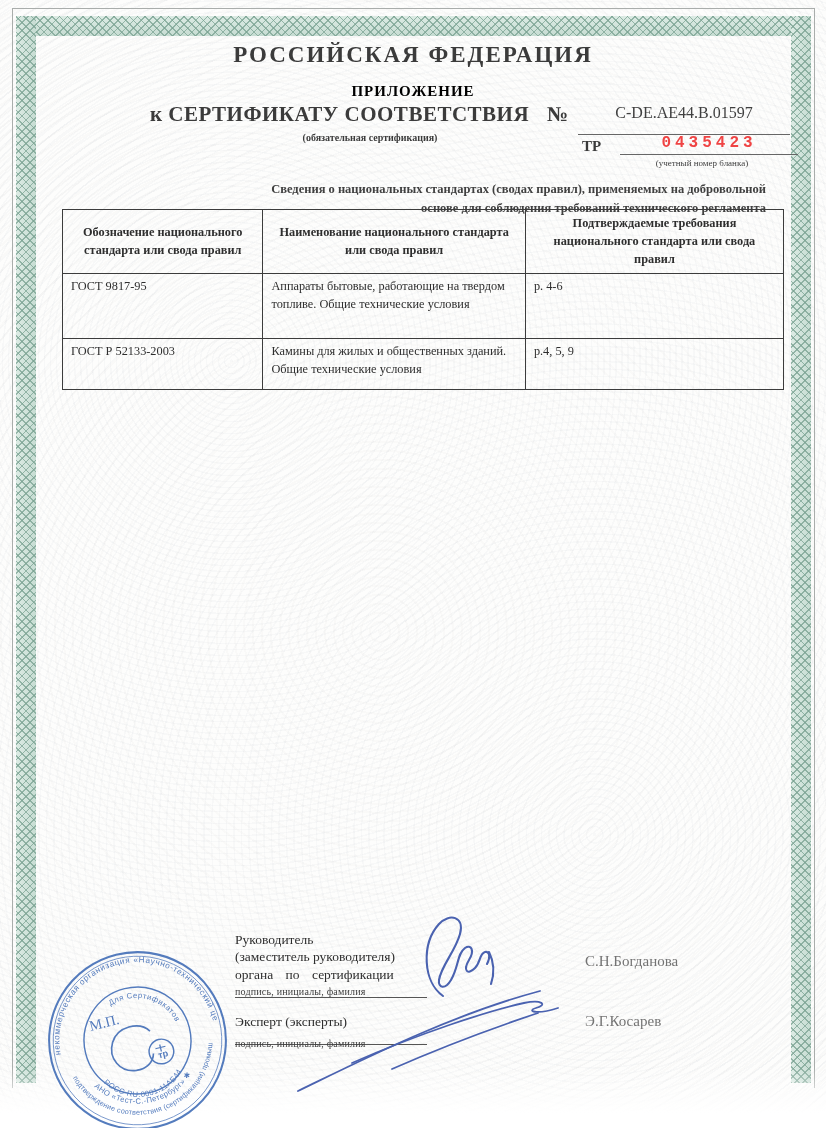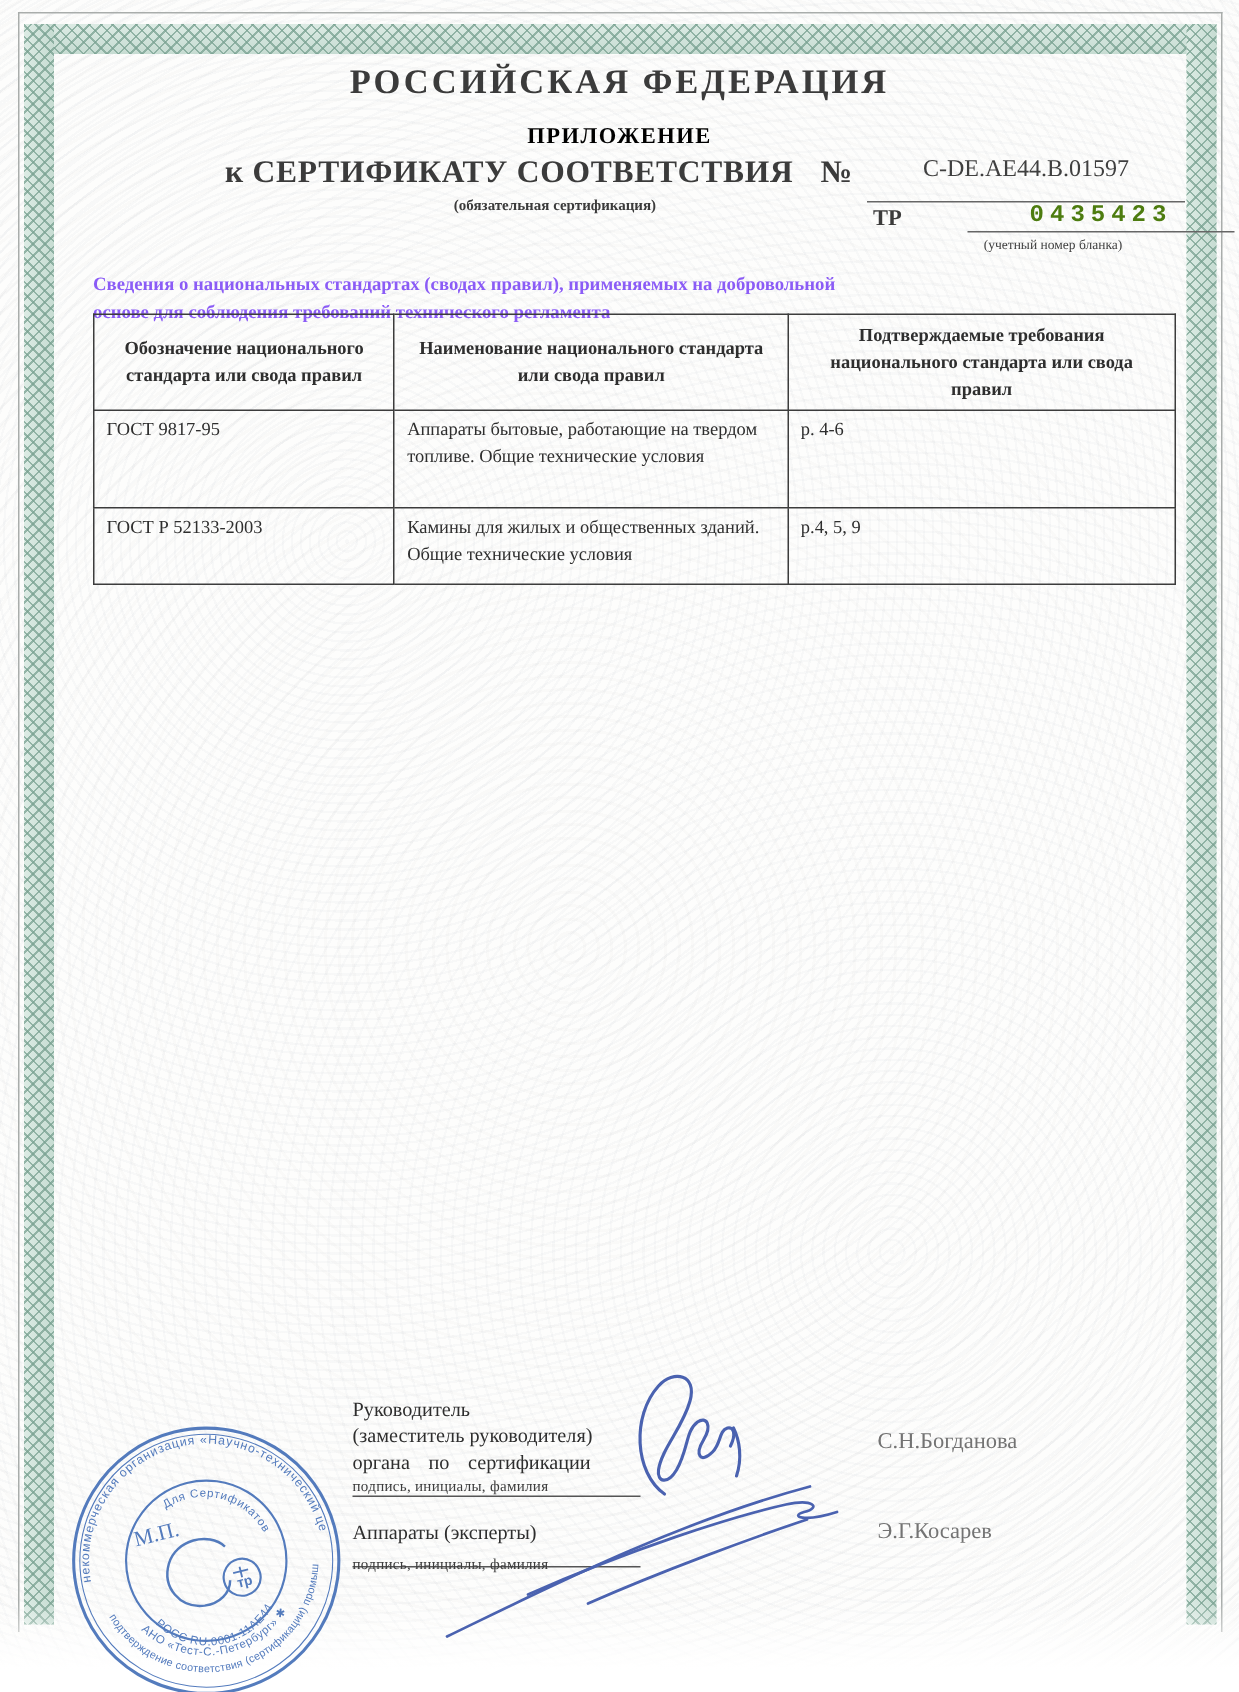--- a/index.html
+++ b/index.html
@@ -59,32 +59,32 @@
   .cert-number{
     top:104px;left:578px;width:212px;text-align:center;
     font-size:16px;color:#3f3f3f;border-bottom:1px solid #666;padding-bottom:12px;
   }
   .mandatory-note{
     top:132px;left:215px;width:310px;text-align:center;
     font-size:10px;font-weight:bold;color:#3b3b3b;
   }
   .tr-label{top:138px;left:582px;font-size:15px;font-weight:bold;color:#3b3b3b;}
   .blank-number{
-    top:134px;left:645px;width:178px;text-align:center;
+    top:134px;left:620px;width:178px;text-align:center;
     font-family:"Liberation Mono", monospace;font-weight:bold;
-    font-size:16px;letter-spacing:4px;color:#4d7c0f;
+    font-size:16px;letter-spacing:4px;color:#ef4444;
     border-bottom:1px solid #666;padding-bottom:2px;
   }
   .blank-number-note{
     top:158px;left:617px;width:170px;text-align:center;
     font-size:9px;color:#3f3f3f;
   }
   .intro{
-    top:180px;left:62px;width:704px;text-align:left;
-    font-size:12.5px;font-weight:bold;line-height:1.5;color:#8b5cf6;
+    top:180px;left:62px;width:704px;text-align:right;
+    font-size:12.5px;font-weight:bold;line-height:1.5;color:#404040;
   }
   table.std{
     position:absolute;z-index:3;top:209px;left:62px;width:722px;
     border-collapse:collapse;table-layout:fixed;
   }
   table.std th, table.std td{
     border:1.5px solid #3c3c3c;
     font-size:12.3px;color:#2e2e2e;
   }
   table.std th{font-weight:bold;text-align:center;vertical-align:middle;padding:5px 8px;line-height:1.45;}
@@ -166,21 +166,21 @@
   <div class="abs sig-name" style="top:953px;">С.Н.Богданова</div>
 
   <svg class="sig-ink" style="left:413px;top:910px;" width="105" height="90" viewBox="0 0 105 90">
     <g fill="none" stroke="#4a62b0" stroke-width="2.1" stroke-linecap="round">
       <path d="M 30,86 C 10,72 8,34 26,14 C 36,3 52,6 47,24 C 42,42 28,56 26,70 C 25,78 32,80 38,70 C 46,56 44,44 52,38 C 58,34 62,40 56,50 C 50,60 54,66 62,58 C 68,52 66,44 72,42 C 76,41 78,46 74,54"></path>
       <path d="M 76,42 C 80,50 82,62 78,74"></path>
     </g>
   </svg>
 
   <div class="abs sig-label" style="top:1013px;">
-    <div>Аппараты (эксперты)</div>
+    <div>Эксперт (эксперты)</div>
   </div>
   <div class="abs sig-caption" style="top:1038px;">подпись, инициалы, фамилия</div>
   <div class="abs sig-name" style="top:1013px;">Э.Г.Косарев</div>
 
   <svg class="sig-ink" style="left:290px;top:975px;" width="280" height="120" viewBox="0 0 280 120">
     <g fill="none" stroke="#4a62b0" stroke-width="1.8" stroke-linecap="round">
       <path d="M 8,116 C 70,86 160,40 250,16"></path>
       <path d="M 62,88 C 130,58 198,36 234,28 C 252,24 258,30 246,33 C 236,36 246,40 268,33"></path>
       <path d="M 102,94 C 152,72 212,50 248,38"></path>
     </g>

